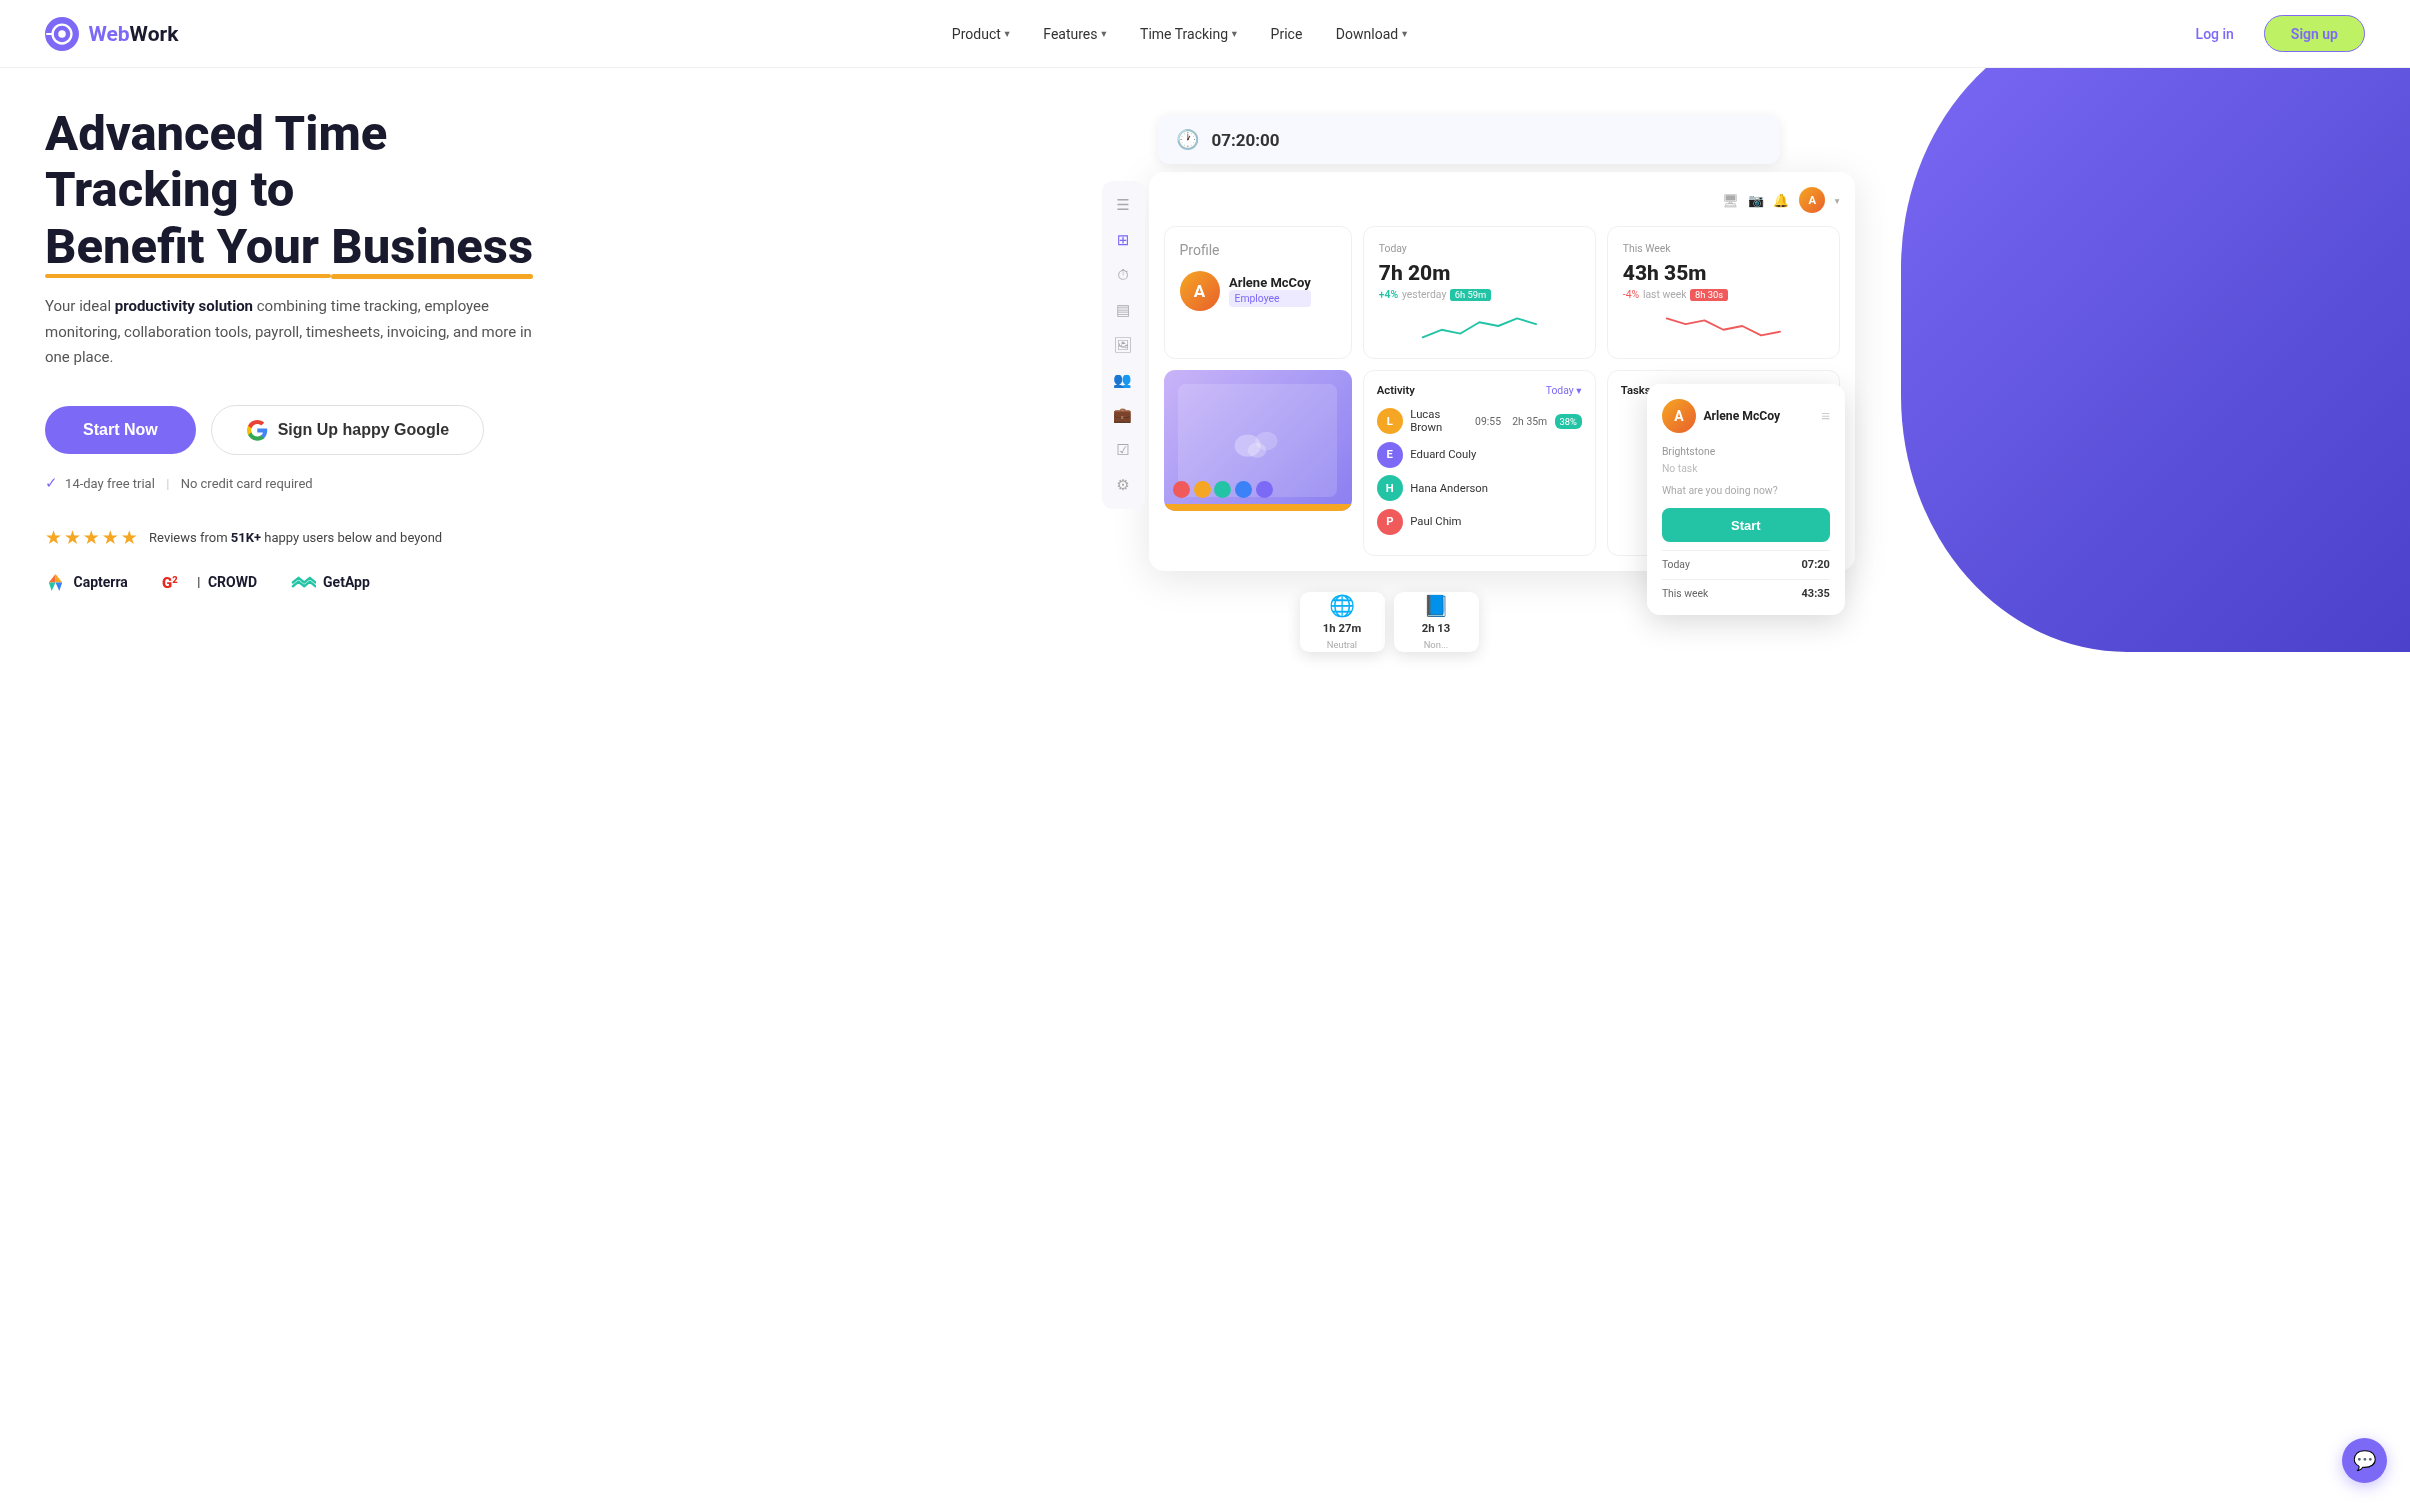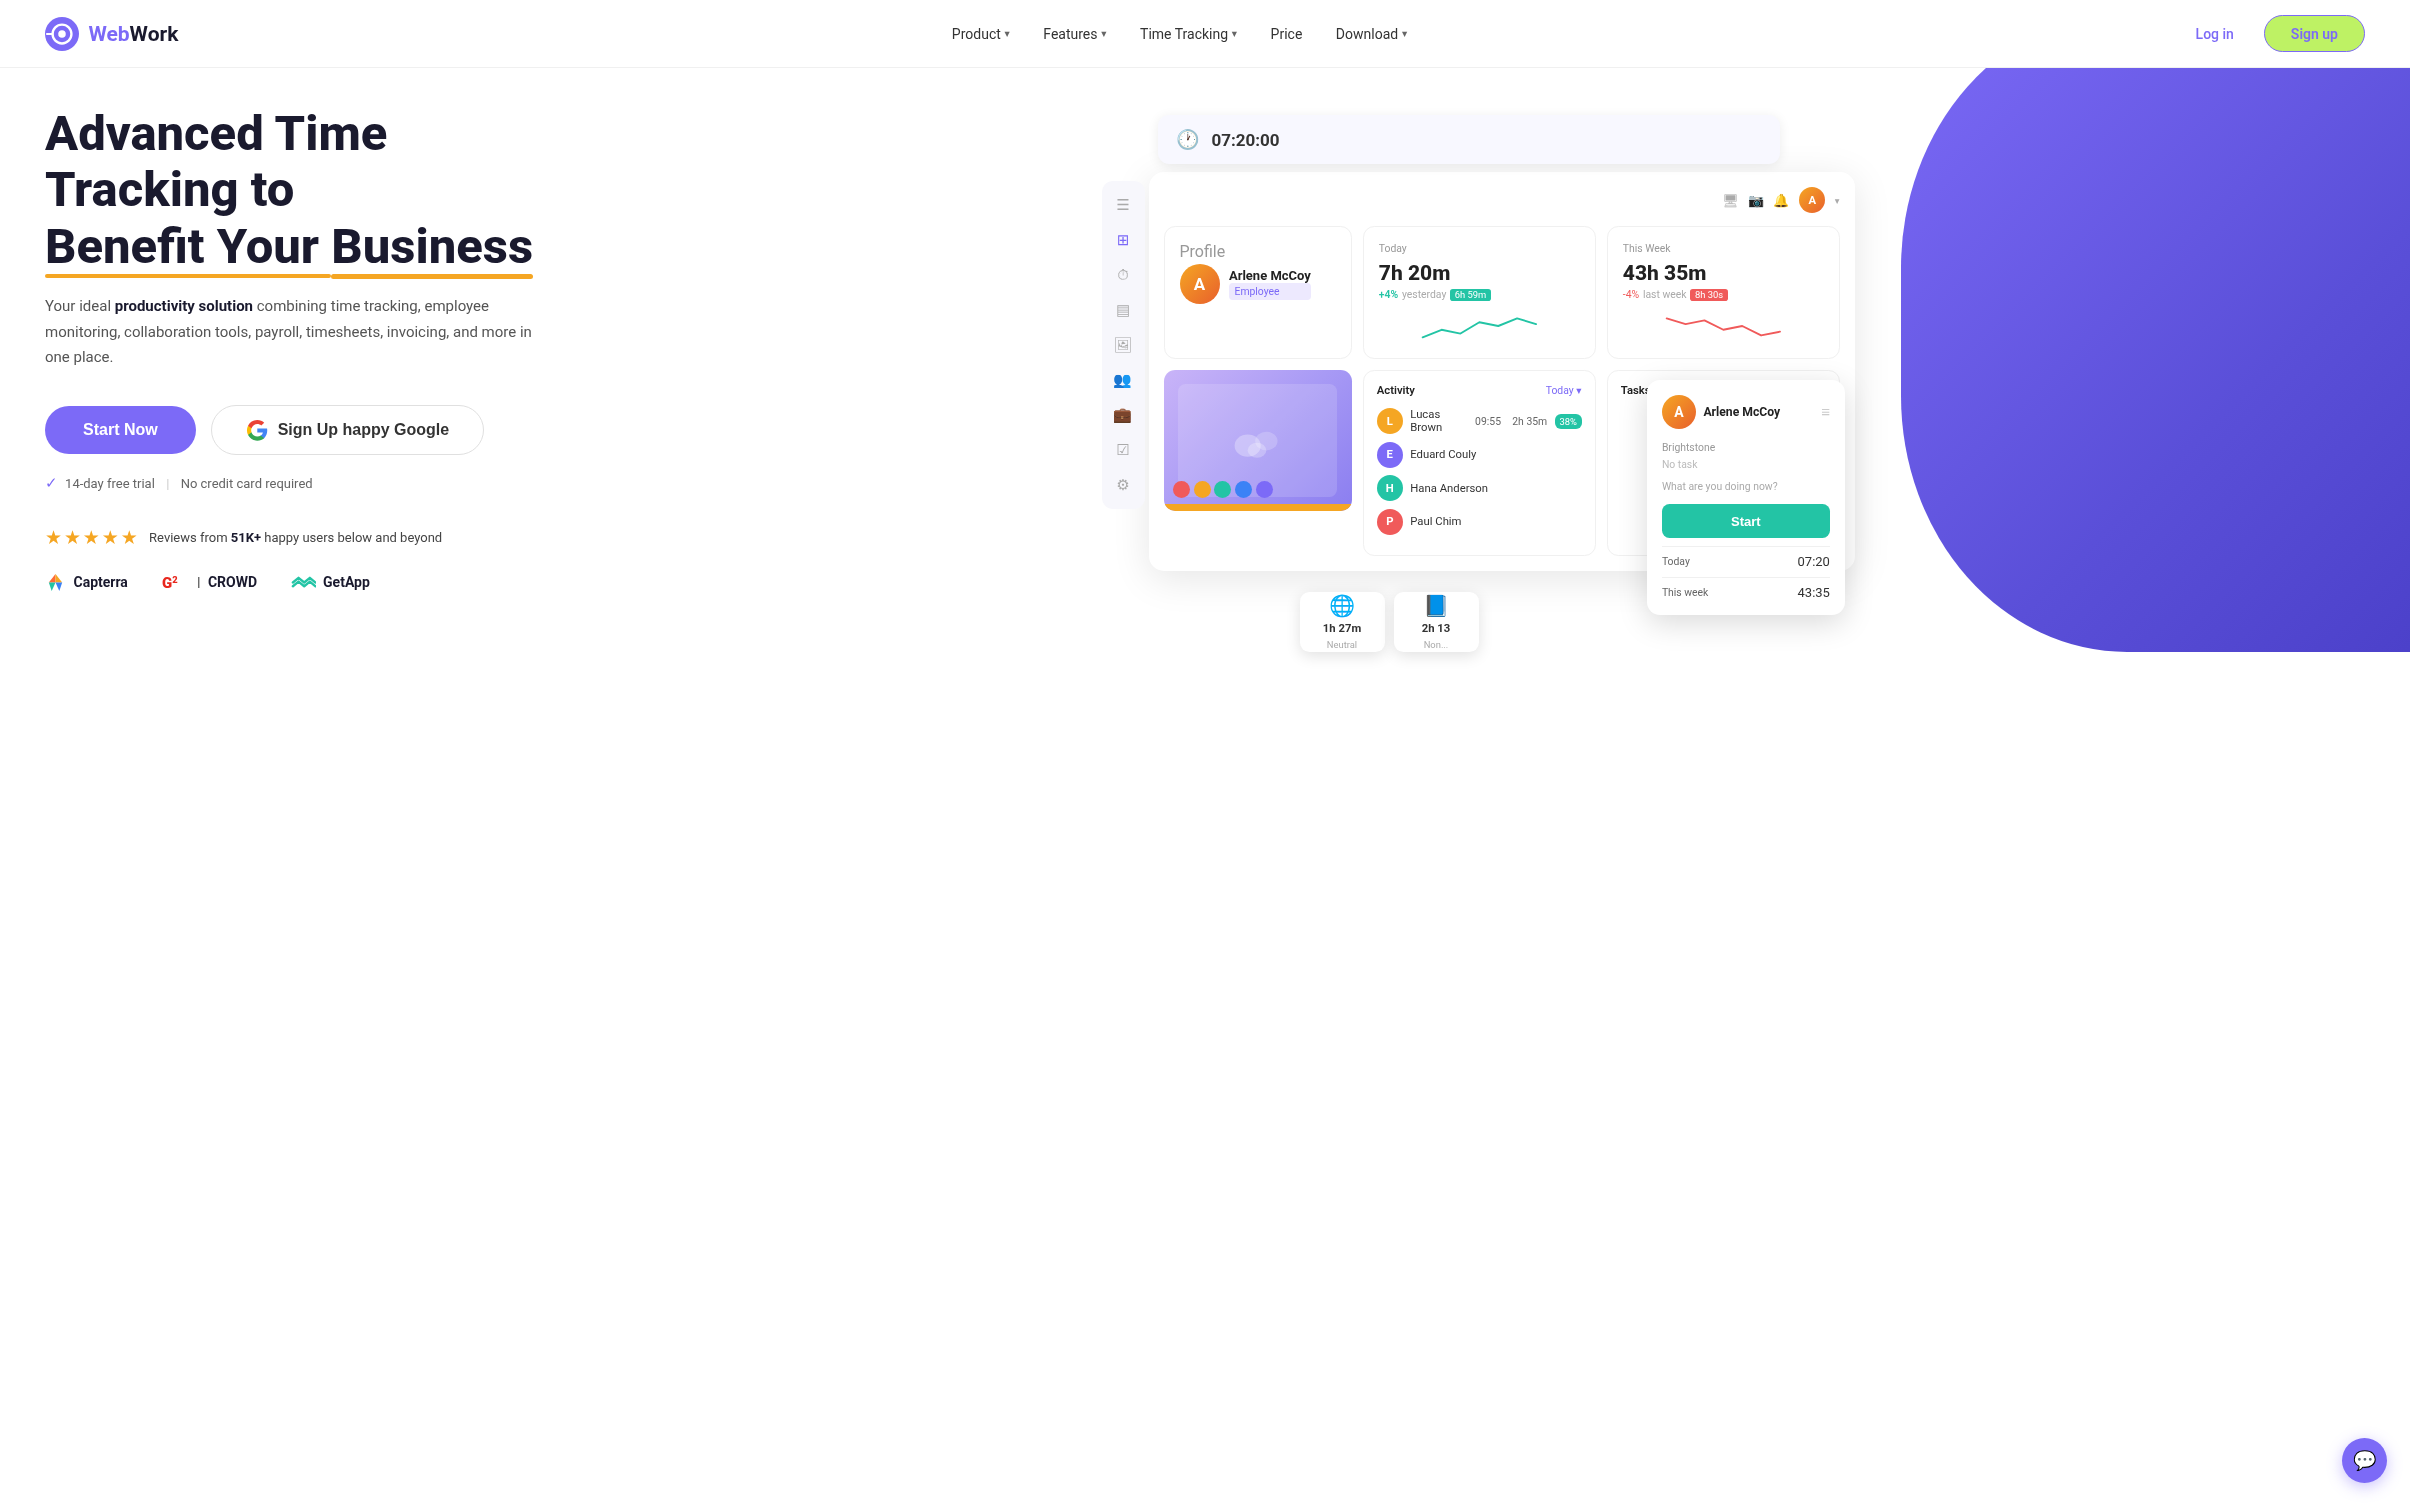--- a/index.html
+++ b/index.html
@@ -119,21 +119,21 @@
       padding: 15px 0; z-index: 4;
     }
     .sidebar-icon { font-size: 15px; color: #aaa; cursor: pointer; }
     .sidebar-icon.active { color: #7c6af7; }
 
     
     .profile-card {
       background: #fff; border-radius: 11.3px; padding: 15px;
       border: 0.9px solid #f0f0f0;
     }
-    .profile-label { font-size: 16px; color: #999; margin-bottom: 3px; }
+    .profile-label { font-size: 14px; color: #999; margin-bottom: 13px; }
     .profile-row { display: flex; align-items: center; gap: 9.4px; }
     .profile-avatar {
       width: 40px; height: 40px; border-radius: 50%;
       background: linear-gradient(135deg, #f5a623, #e8602c);
       display: flex; align-items: center; justify-content: center;
       font-size: 17px; color: #fff; font-weight: 700; flex-shrink: 0;
     }
     .profile-name { font-size: 13px; font-weight: 700; color: #222; }
     .profile-role { font-size: 10.4px; color: #7c6af7; background: #ede9fe; padding: 1.9px 5.6px; border-radius: 3.8px; }
 
@@ -256,21 +256,21 @@
     .tracker-desc { font-size: 10.4px; color: #aaa; margin-bottom: 11.3px; }
     .tracker-start {
       background: #23c4a5; color: #fff; font-size: 13px; font-weight: 700;
       width: 100%; padding: 9.4px; border-radius: 7.5px; border: none; cursor: pointer; text-align: center;
     }
     .tracker-row {
       display: flex; justify-content: space-between; align-items: center;
       font-size: 10.4px; color: #666; margin-top: 7.5px; padding-top: 7.5px;
       border-top: 0.9px solid #f0f0f0;
     }
-    .tracker-row-val { font-size: 13px; font-weight: 400; color: #333; }
+    .tracker-row-val { font-size: 11px; font-weight: 700; color: #333; }
 
     
     .chat-bubble {
       position: fixed; bottom: 22.6px; right: 22.6px;
       width: 45px; height: 45px; background: #7c6af7; border-radius: 50%;
       display: flex; align-items: center; justify-content: center;
       box-shadow: 0 3.8px 15px rgba(124,106,247,0.4); cursor: pointer; z-index: 100;
       font-size: 19px; color: #fff;
     }
 

